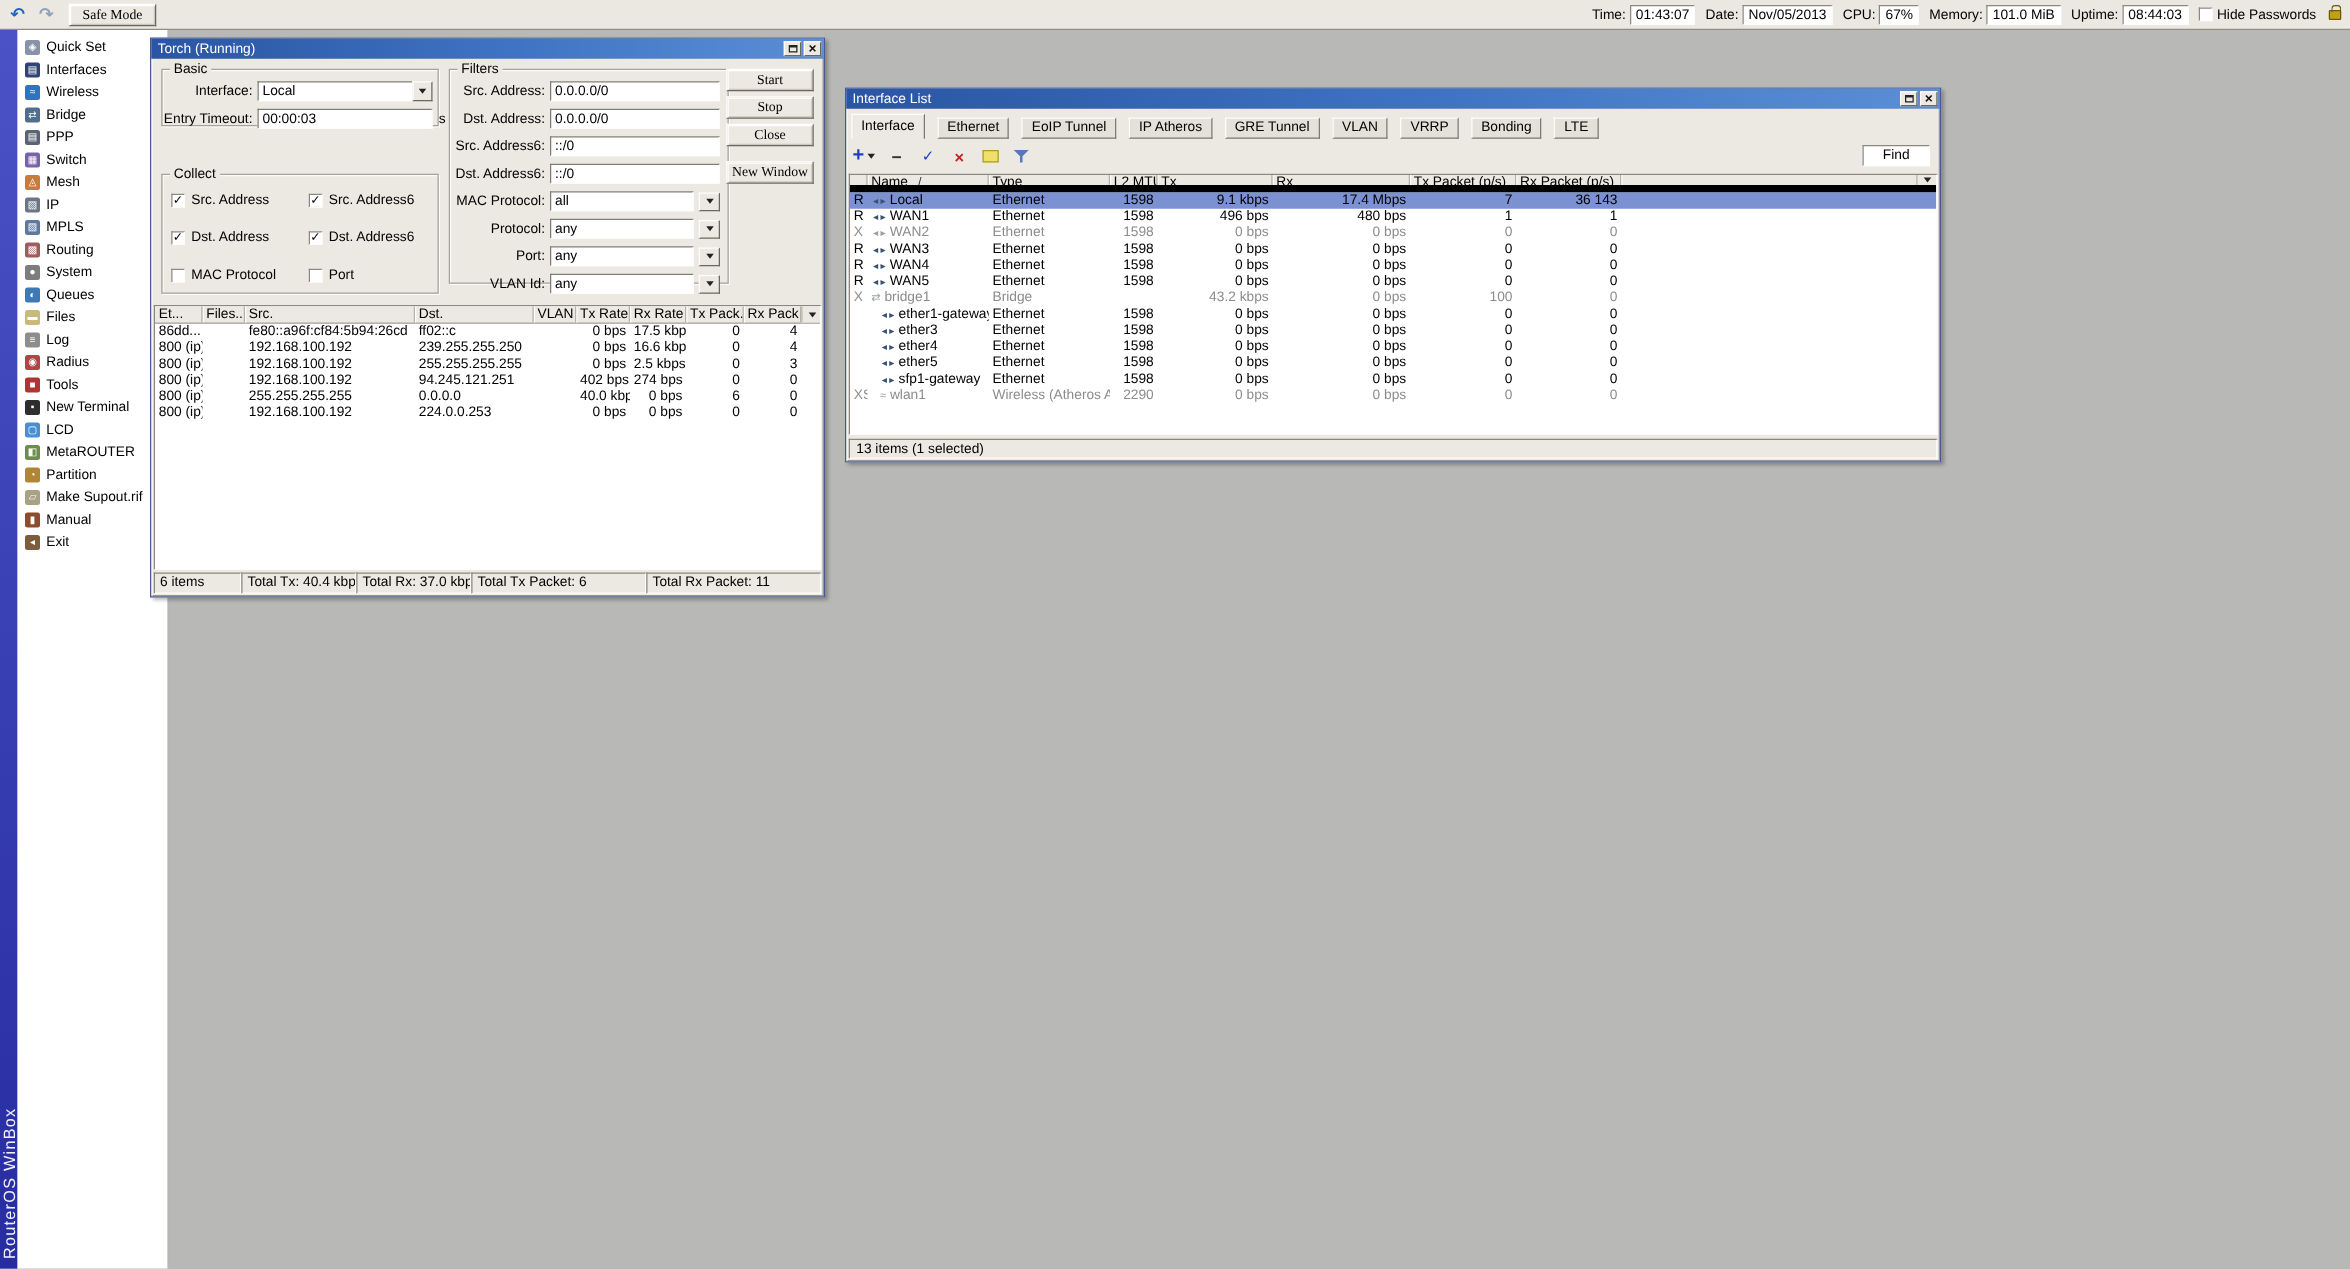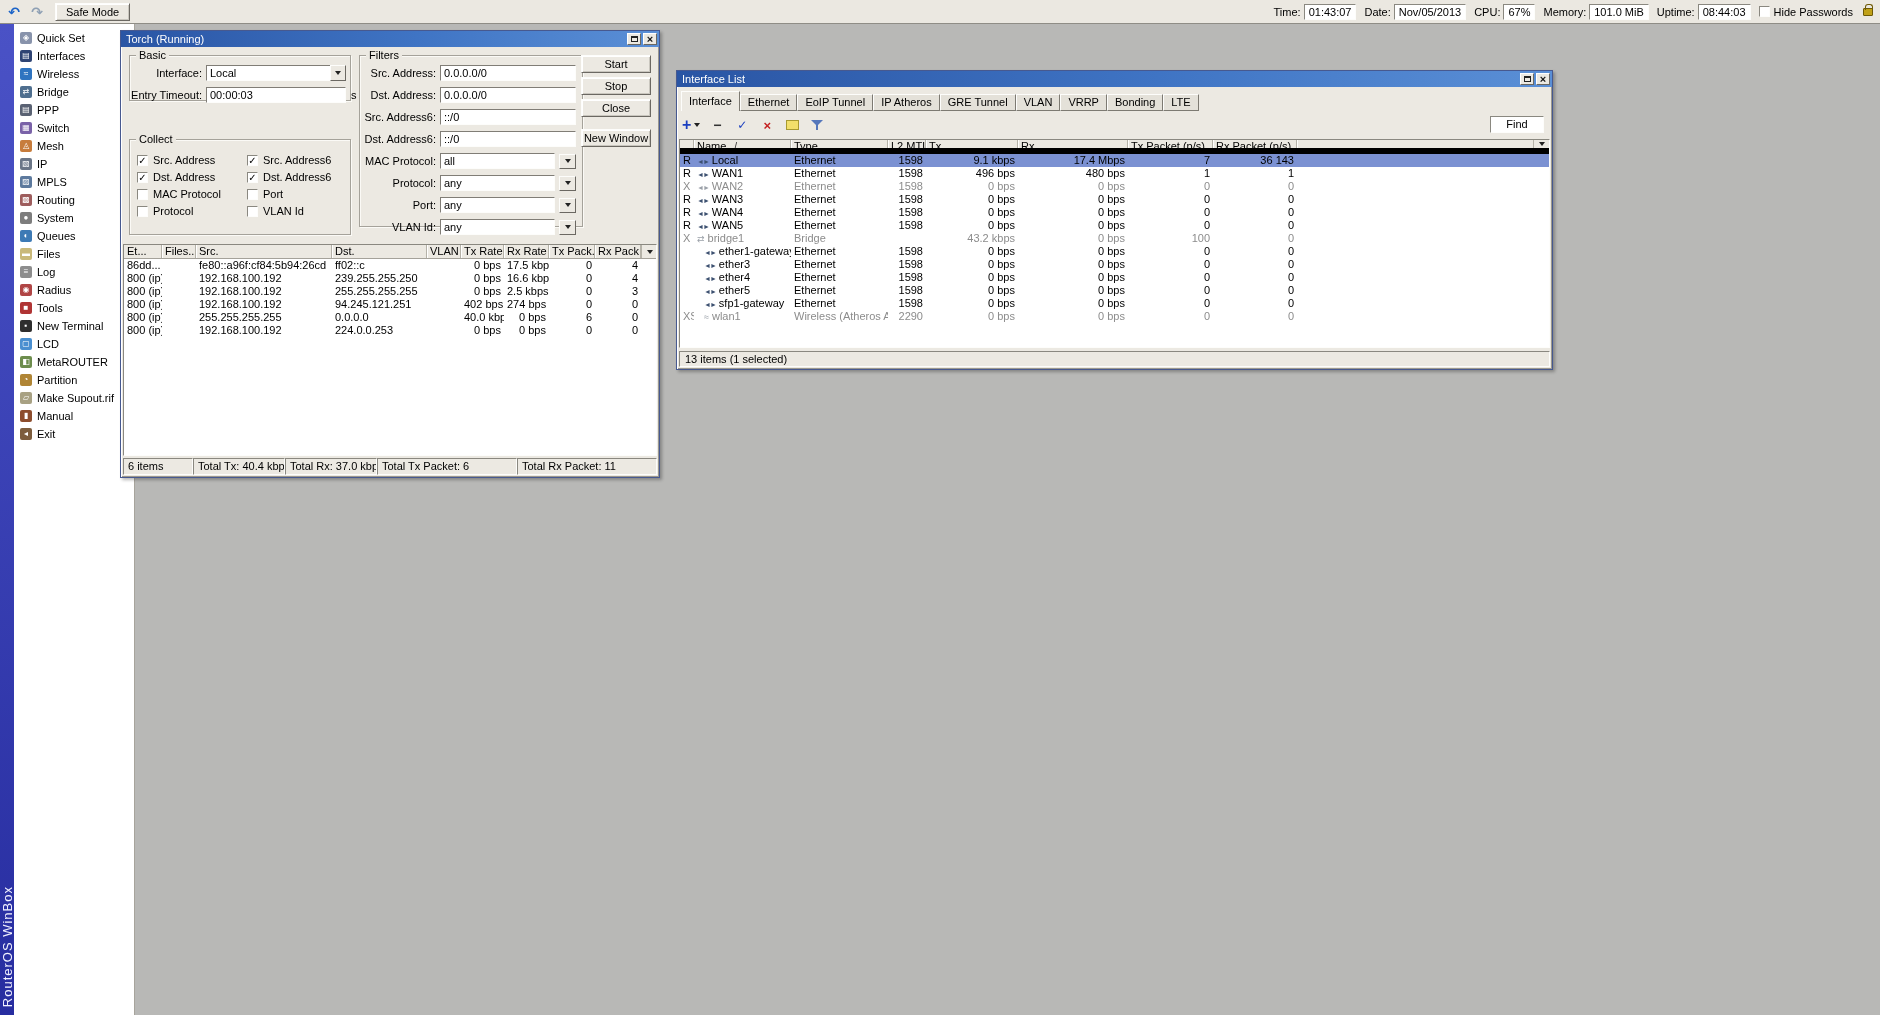--- a/index.html
+++ b/index.html
@@ -5,21 +5,21 @@
   *{margin:0;padding:0;box-sizing:border-box}
   html,body{width:1880px;height:1015px}
   body{font-family:"Liberation Sans","DejaVu Sans",sans-serif;font-size:11px;color:#000;background:#b8b8b6;overflow:hidden}
   .screen{position:relative;width:1880px;height:1015px;overflow:hidden}
 
   
   .topbar{position:absolute;top:0;left:0;right:0;height:24px;background:#ebe8e1;border-bottom:1px solid #8f8d86;display:flex;align-items:center;padding:0 5px;gap:5px;z-index:50}
   .tb-icon{width:18px;height:18px;display:flex;align-items:center;justify-content:center;font-size:14px;font-weight:bold;cursor:default}
   .undo{color:#1c64c8}
   .redo{color:#8fa0b4}
-  .btn{background:#ece9e2;border:1px solid;border-color:#fdfdfb #6b6862 #6b6862 #fdfdfb;box-shadow:inset 1px 1px 0 #fff,inset -1px -1px 0 #c9c6be;font-family:Liberation Sans, sans-serif;font-size:11px;cursor:default}
+  .btn{background:#ece9e2;border:1px solid;border-color:#fdfdfb #6b6862 #6b6862 #fdfdfb;box-shadow:inset 1px 1px 0 #fff,inset -1px -1px 0 #c9c6be;font-family:Liberation Serif, serif;font-size:11px;cursor:default}
   .btn.safe{height:18px;padding:0 10px;margin-left:4px}
   .tb-right{margin-left:auto;display:flex;align-items:center;gap:8px}
   .stat{display:flex;align-items:center;gap:3px}
   .stat-value{background:#fff;border:1px solid;border-color:#8a8880 #fdfdfb #fdfdfb #8a8880;padding:0 4px;height:16px;line-height:14px;white-space:nowrap}
   .cbx{width:11px;height:11px;background:#fff;border:1px solid;border-color:#8a8880 #fdfdfb #fdfdfb #8a8880;display:inline-flex;align-items:center;justify-content:center;flex:none}
   .cbx.on::after{content:"✓";font-size:10px;font-weight:bold;line-height:9px}
   .hidepw{display:flex;align-items:center;gap:4px}
   .lock-icon{width:10px;height:8px;background:#c0a117;border:1px solid #6e5a06;border-radius:1px;position:relative;margin:0 2px 0 2px}
   .lock-icon::before{content:"";position:absolute;left:1px;top:-5px;width:6px;height:5px;border:1px solid #6e5a06;border-bottom:none;border-radius:3px 3px 0 0}
 
@@ -49,21 +49,21 @@
   .g-filters{left:238px;top:24px;width:224px;height:172px}
   .frow{display:flex;align-items:center;margin-top:6px;padding:0 6px 0 0}
   .frow:first-of-type{margin-top:9px}
   .flabel{width:72px;text-align:right;margin-right:4px;flex:none;white-space:nowrap}
   .field{height:16px;line-height:14px;padding:0 3px;overflow:hidden;white-space:nowrap;background:#fff;border:1px solid;border-color:#807d76 #fdfdfb #fdfdfb #807d76}
   .combo{display:flex;width:140px;flex:none}
   .combo .cfield{flex:1;border-right:none}
   .combo-btn{width:16px;height:16px;background:#ece9e2;border:1px solid;border-color:#fdfdfb #6b6862 #6b6862 #fdfdfb;display:flex;align-items:center;justify-content:center;flex:none}
   .g-basic .field.plain{width:140px;flex:none}
   .suffix{margin-left:5px}
-  .cb-grid{display:grid;grid-template-columns:110px 104px;row-gap:5px;padding:14px 2px 0 7px}
+  .cb-grid{display:grid;grid-template-columns:110px 104px;row-gap:18px;padding:14px 2px 0 7px}
   .cb-item{display:flex;align-items:center;gap:5px;white-space:nowrap}
   .g-filters .flabel{width:76px}
   .g-filters .f-field{width:136px;flex:none}
   .g-filters .frow.combo-kind .f-field{width:115px}
   .drop-btn{width:17px;height:15px;margin-left:4px;background:#ece9e2;border:1px solid;border-color:#fdfdfb #6b6862 #6b6862 #fdfdfb;display:flex;align-items:center;justify-content:center;flex:none}
   .btn-col{position:absolute;top:24px;right:8px;width:70px;display:flex;flex-direction:column}
   .abtn{height:18px;margin-bottom:4px}
   .abtn.nw{margin-top:8px}
 
   .ttable{position:absolute;left:2px;right:2px;top:213px;bottom:21px;background:#fff;border:1px solid;border-color:#8a8880 #fdfdfb #fdfdfb #8a8880;overflow:hidden}
@@ -73,21 +73,21 @@
   .colsel{margin-left:auto;width:16px;background:#ece9e2;border-left:1px solid #b5b2a8;display:flex;align-items:center;justify-content:center;flex:none}
   .trow{display:flex;height:13px;line-height:13px}
   .td{padding:0 3px;overflow:hidden;white-space:nowrap;flex:none}
   .num{text-align:right}
   .tstatus{position:absolute;left:2px;right:2px;bottom:2px;height:17px;display:flex}
   .scell{border:1px solid;border-color:#8a8880 #fdfdfb #fdfdfb #8a8880;background:#ece9e2;padding:0 4px;line-height:15px;overflow:hidden;white-space:nowrap}
   .s0{width:70px}.s1{width:92px}.s2{width:92px}.s3{width:140px}.s4{flex:1}
 
   
   .il{left:676px;top:70px;width:877px;height:300px}
-  .tabs{position:absolute;left:4px;top:20px;height:20px;display:flex;align-items:flex-end;gap:0}
+  .tabs{position:absolute;left:4px;top:20px;height:20px;display:flex;align-items:flex-end;gap:10px}
   .tab{height:17px;line-height:15px;padding:0 7px;background:#e4e1d9;border:1px solid;border-color:#fdfdfb #7d7a72 #7d7a72 #fdfdfb;white-space:nowrap;cursor:default}
   .tab.active{background:#ece9e2;height:20px;line-height:18px;border-bottom:none}
   .il-toolbar{position:absolute;left:5px;top:44px;height:20px;display:flex;align-items:center;gap:9px}
   .tool-btn{height:18px;min-width:16px;display:flex;align-items:center;justify-content:center;cursor:default}
   .plus-glyph{color:#1b3fc0;font-size:16px;font-weight:bold;line-height:14px}
   .minus-glyph{color:#333;font-size:14px;font-weight:bold;line-height:12px}
   .check-glyph{color:#1b3fc0;font-size:12px;font-weight:bold}
   .cross-glyph{color:#c42020;font-size:13px;font-weight:bold}
   .comment-glyph{width:13px;height:10px;background:#f2df6a;border:1px solid #a89a30}
   .funnel-glyph{position:relative;width:12px;height:12px}

